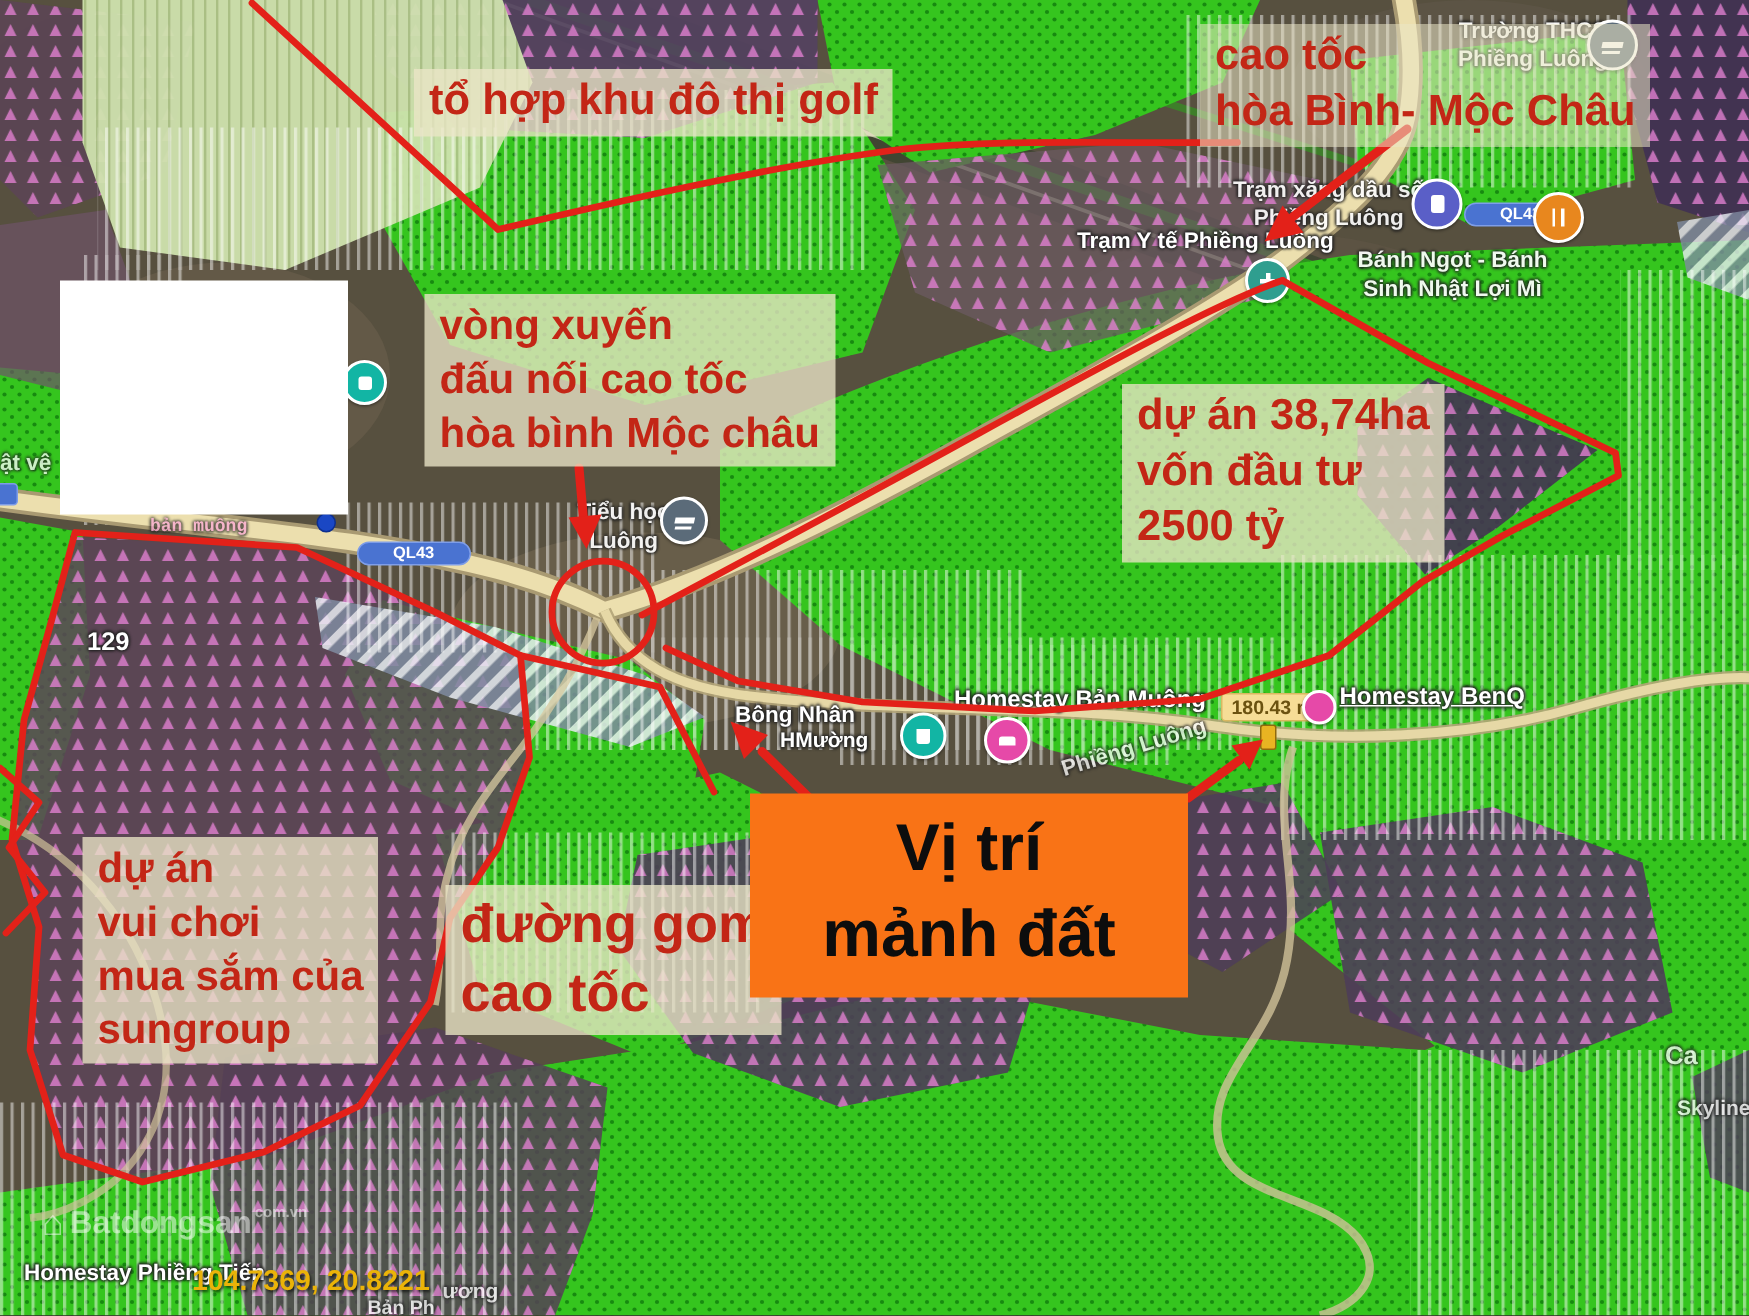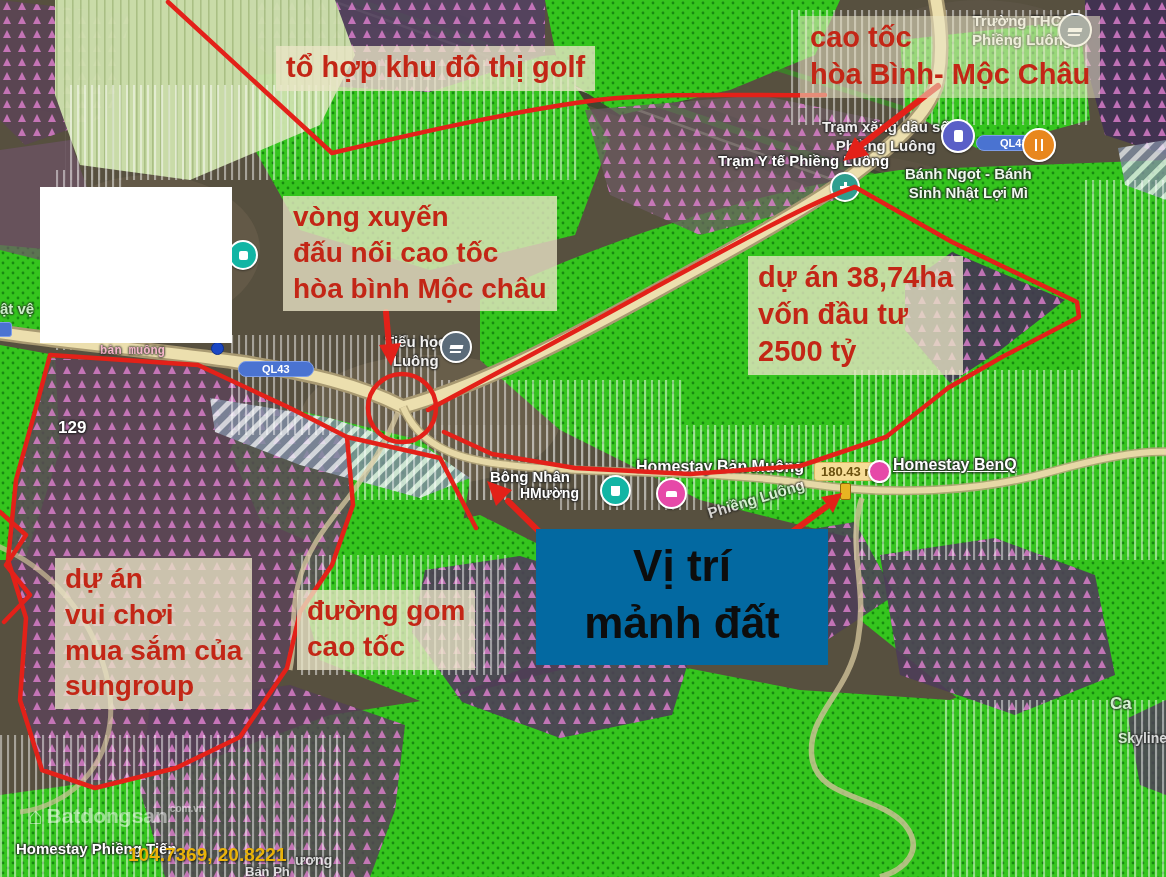--- a/index.html
+++ b/index.html
@@ -19,22 +19,22 @@
          padding:1px 23px;border-radius:8px;border:1px solid #7e9de8;white-space:nowrap;}
   .area-badge{position:absolute;background:#f6dd96;color:#6b5210;font-weight:700;font-size:13px;
          padding:1px 6px;border-radius:3px;border:1px solid #d9b860;white-space:nowrap;}
   
   .poi{position:absolute;border-radius:50%;border:2px solid #fff;
        display:flex;align-items:center;justify-content:center;box-shadow:0 1px 2px rgba(0,0,0,.4);}
   .glyph{display:block;}
   
   .ann{position:absolute;background:rgba(235,229,199,.78);color:#c32616;font-weight:700;
        line-height:1.28;padding:3px 10px 5px 10px;white-space:nowrap;}
-  .vitri{position:absolute;background:#0369a1;color:#0d0d0d;text-align:center;
-         font-weight:600;line-height:1.3;white-space:nowrap;margin-left:36px;}
+  .vitri{position:absolute;background:#f97316;color:#0d0d0d;text-align:center;
+         font-weight:600;line-height:1.3;white-space:nowrap;}
   .whitebox{position:absolute;background:#ffffff;}
   .coords{position:absolute;color:#eab308;font-weight:700;font-size:19px;white-space:nowrap;
           text-shadow:1px 1px 2px rgba(0,0,0,.65);}
   .wm{position:absolute;color:rgba(255,255,255,.5);font-weight:700;font-size:21px;
       white-space:nowrap;display:flex;align-items:center;gap:4px;}
   .wm .suffix{font-size:10px;position:relative;top:-8px;left:-2px;}
   .bluechip{position:absolute;background:#4a73d1;border-radius:3px;border:1px solid #7e9de8;}
 </style>
 </head>
 <body>
@@ -288,21 +288,21 @@
     <div>2500 tỷ</div>
   </div>
 
   <div class="ann" style="left:55px;top:558px;font-size:28px;">
     <div>dự án</div>
     <div>vui chơi</div>
     <div>mua sắm của</div>
     <div>sungroup</div>
   </div>
 
-  <div class="ann" style="left:297px;top:590px;font-size:28px;">
+  <div class="ann" style="left:297px;top:590px;font-size:36px;">
     <div>đường gom</div>
     <div>cao tốc</div>
   </div>
 
   <div class="vitri" style="left:500px;top:529px;width:292px;height:128px;font-size:44px;padding-top:8px;">
     <div>Vị trí</div>
     <div>mảnh đất</div>
   </div>
 
 </div>

